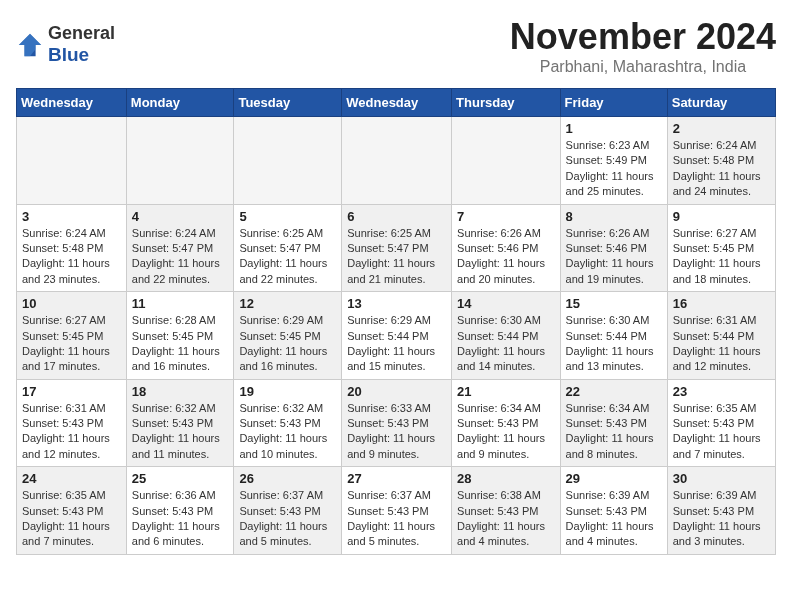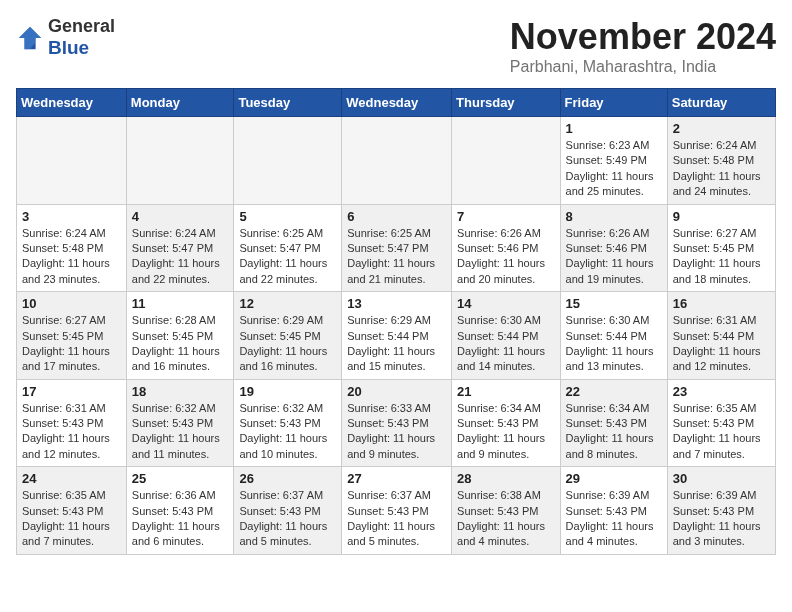--- a/index.html
+++ b/index.html
@@ -13,37 +13,38 @@
     .header-area {
       display: flex;
       justify-content: space-between;
       align-items: flex-start;
       margin-bottom: 12px;
     }
     .logo {
       display: flex;
       align-items: center;
       gap: 4px;
+      margin-top: 7px;
     }
     .logo-text-general {
       font-size: 18px;
       font-weight: bold;
       color: #333;
     }
     .logo-text-blue {
       font-size: 19px;
       font-weight: bold;
       color: #2255a4;
     }
     .logo-icon {
       width: 28px;
       height: 28px;
     }
     .title-area {
-      text-align: left;
+      text-align: center;
     }
     .month-title {
       font-size: 36px;
       font-weight: bold;
       color: #222;
     }
     .location-title {
       font-size: 16px;
       color: #737373;
     }

